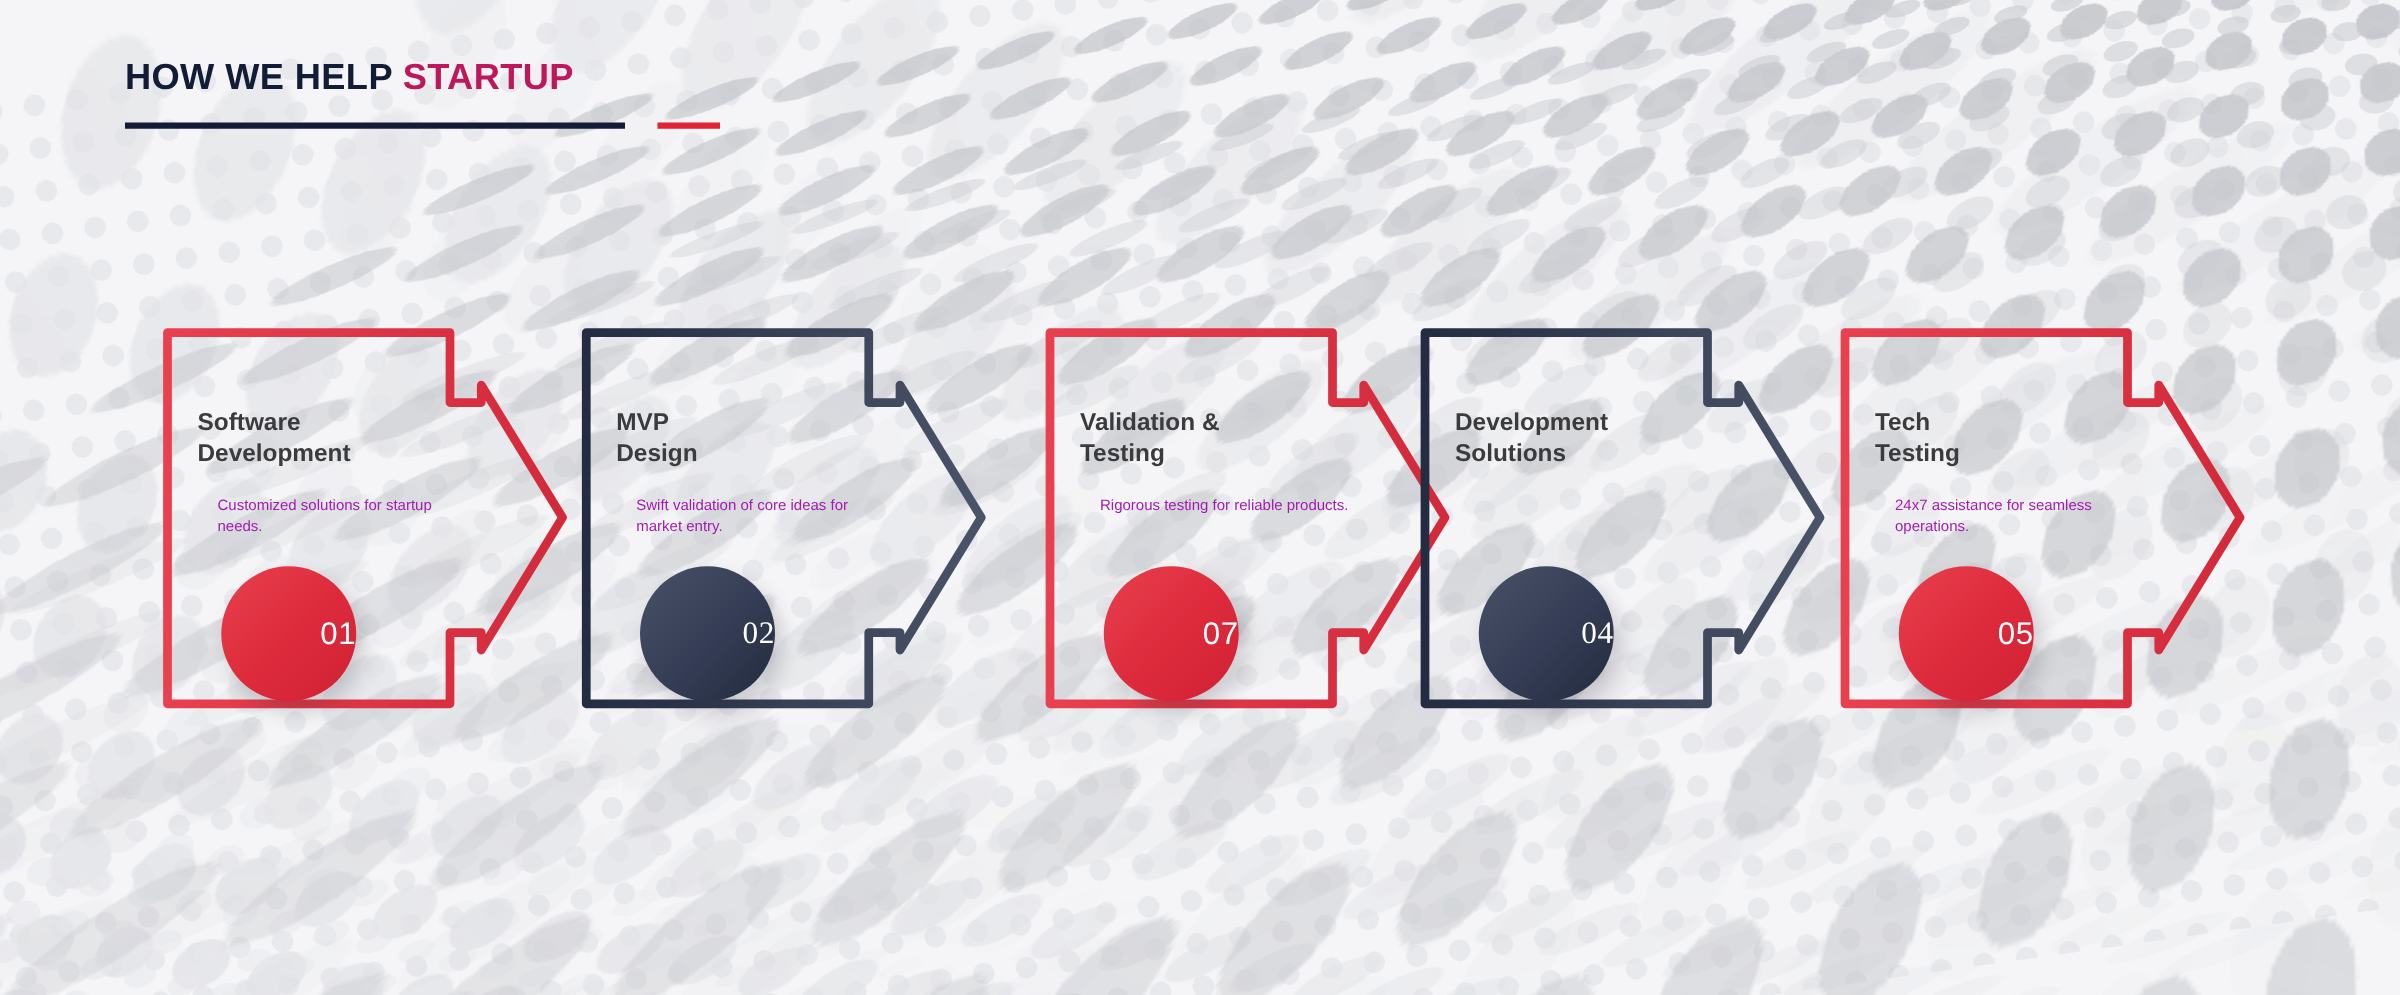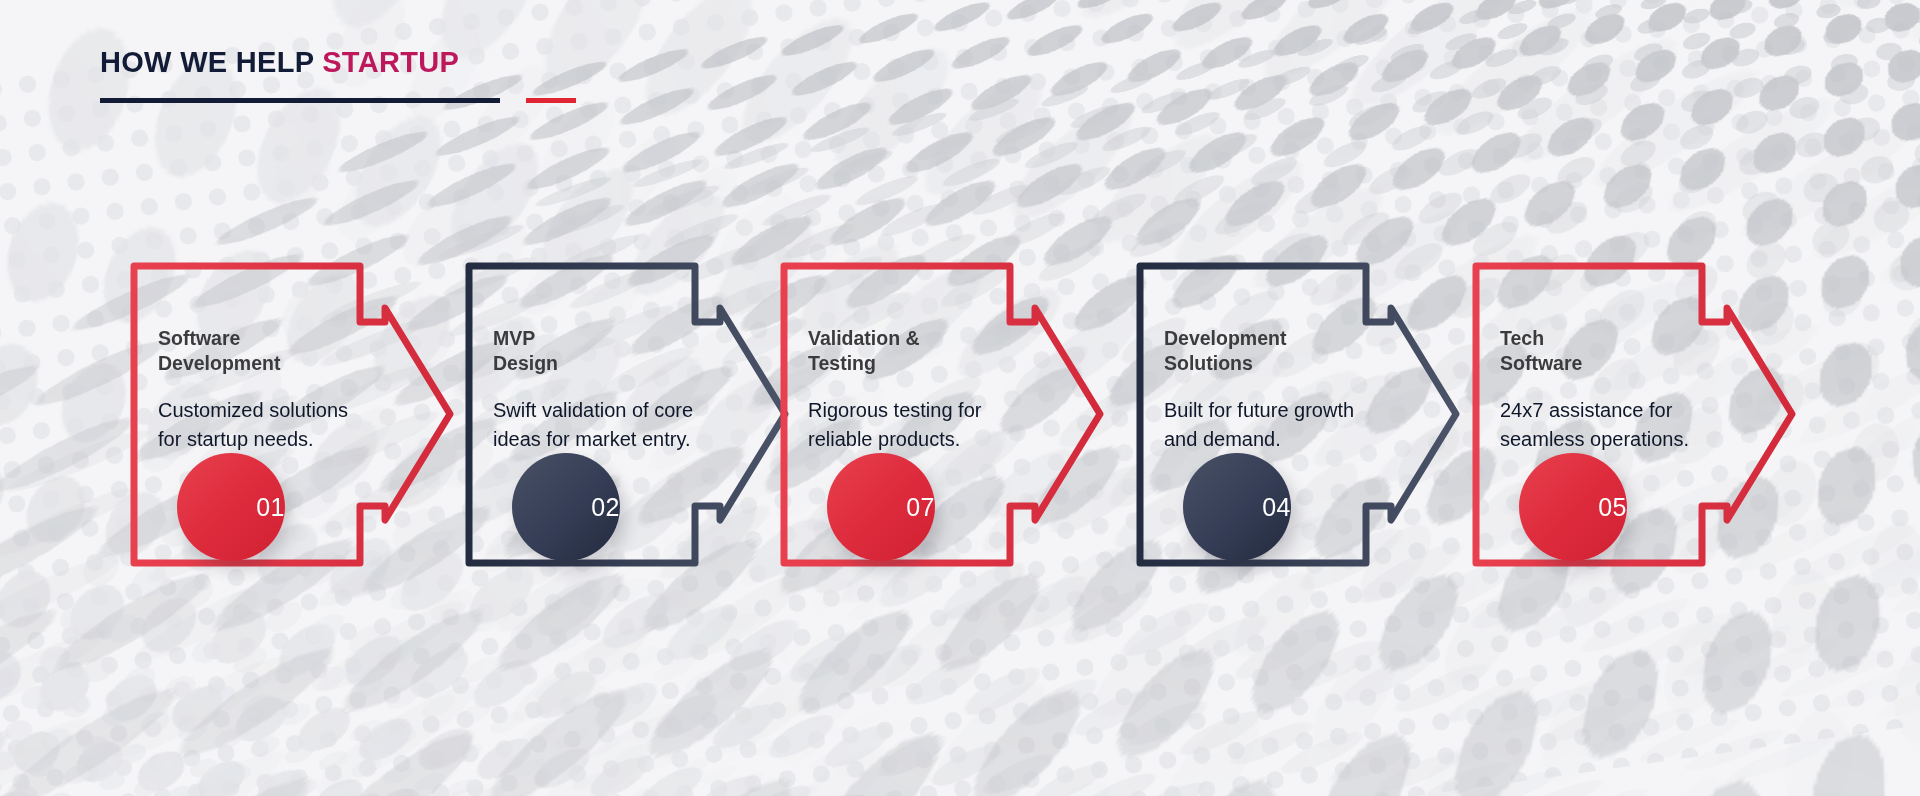--- a/index.html
+++ b/index.html
@@ -164,23 +164,24 @@
   .step-title {
     font-size: 19.5px;
     font-weight: bold;
     line-height: 1.28;
     color: #3b3b3d;
     white-space: pre-line;
   }
 
   .step-desc {
     margin-top: 20px;
-    font-size: 20px;
+    font-size: 12px;
     line-height: 1.46;
-    color: #0f172a;
+    color: #a21caf;
+    margin-left: 16px;
   }
 
   .badge {
     position: absolute;
     left: 47px;
     top: 191px;
     width: 108px;
     height: 108px;
     border-radius: 50%;
     display: flex;
@@ -191,20 +192,21 @@
     letter-spacing: 0.5px;
     box-shadow: 6px 9px 16px rgba(40,40,55,0.20);
     z-index: 3;
   }
 
   .badge.red {
     background: linear-gradient(135deg, #e8404e 0%, #dd2b3c 52%, #cf2133 100%);
   }
   .badge.navy {
     background: linear-gradient(135deg, #495166 0%, #343d55 55%, #232a3e 100%);
+    font-family: Liberation Serif, serif;
   }
 </style>
 </head>
 <body>
 
 <div class="bg-layer">
   <div class="halftone ht-speckle"></div>
   <div class="halftone ht-bl"></div>
   <div class="halftone ht-bl2"></div>
   <div class="halftone ht-tr"></div>
@@ -252,21 +254,21 @@
       </svg>
       <div class="step-text">
         <div class="step-title">MVP
 Design</div>
         <div class="step-desc">Swift validation of core ideas for market entry.</div>
       </div>
       <div class="badge navy">
         <span>02</span>
       </div>
     </div>
-    <div class="step" style="left: 780px;">
+    <div class="step" style="left: 836px;">
       <svg class="arrow-shape" viewBox="0 0 330 305">
         <defs>
           <linearGradient id="grad-2" x1="0" y1="0" x2="1" y2="0">
             <stop offset="0%" stop-color="#e8404e"></stop>
             <stop offset="100%" stop-color="#d22a3b"></stop>
           </linearGradient>
         </defs>
         <path d="M 4 4 L 230 4 L 230 60 L 255 60 L 255 46 L 320 152 L 255 258 L 255 244 L 230 244 L 230 301 L 4 301 Z" fill="none" stroke="url(#grad-2)" stroke-width="7" stroke-linejoin="round" stroke-linecap="round"></path>
       </svg>
       <div class="step-text">
@@ -284,38 +286,37 @@
           <linearGradient id="grad-3" x1="0" y1="0" x2="1" y2="0">
             <stop offset="0%" stop-color="#242c42"></stop>
             <stop offset="100%" stop-color="#4a5368"></stop>
           </linearGradient>
         </defs>
         <path d="M 4 4 L 230 4 L 230 60 L 255 60 L 255 46 L 320 152 L 255 258 L 255 244 L 230 244 L 230 301 L 4 301 Z" fill="none" stroke="url(#grad-3)" stroke-width="7" stroke-linejoin="round" stroke-linecap="round"></path>
       </svg>
       <div class="step-text">
         <div class="step-title">Development
 Solutions</div>
-        <div class="step-desc">Built for future growth and demand.</div>
       </div>
       <div class="badge navy">
         <span>04</span>
       </div>
     </div>
     <div class="step" style="left: 1472px;">
       <svg class="arrow-shape" viewBox="0 0 330 305">
         <defs>
           <linearGradient id="grad-4" x1="0" y1="0" x2="1" y2="0">
             <stop offset="0%" stop-color="#e8404e"></stop>
             <stop offset="100%" stop-color="#d22a3b"></stop>
           </linearGradient>
         </defs>
         <path d="M 4 4 L 230 4 L 230 60 L 255 60 L 255 46 L 320 152 L 255 258 L 255 244 L 230 244 L 230 301 L 4 301 Z" fill="none" stroke="url(#grad-4)" stroke-width="7" stroke-linejoin="round" stroke-linecap="round"></path>
       </svg>
       <div class="step-text">
         <div class="step-title">Tech
-Software</div>
+Testing</div>
         <div class="step-desc">24x7 assistance for seamless operations.</div>
       </div>
       <div class="badge red">
         <span>05</span>
       </div>
     </div>
   </div>
 
 </body></html>

